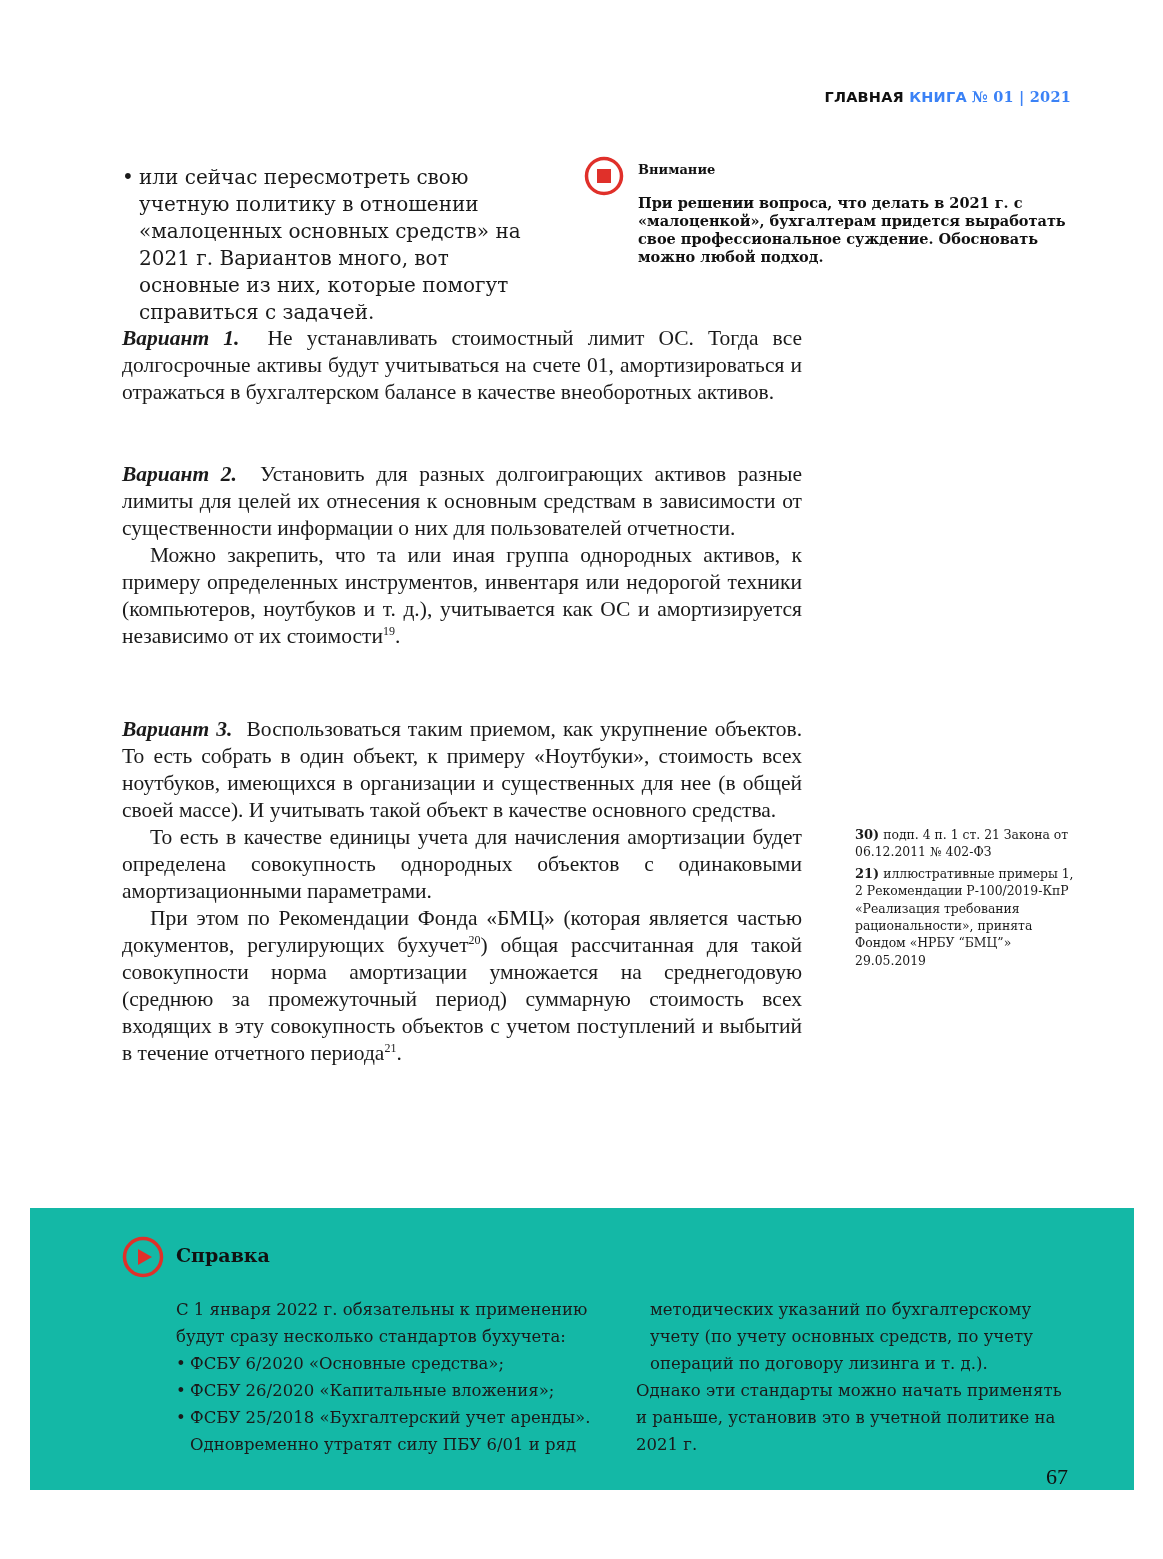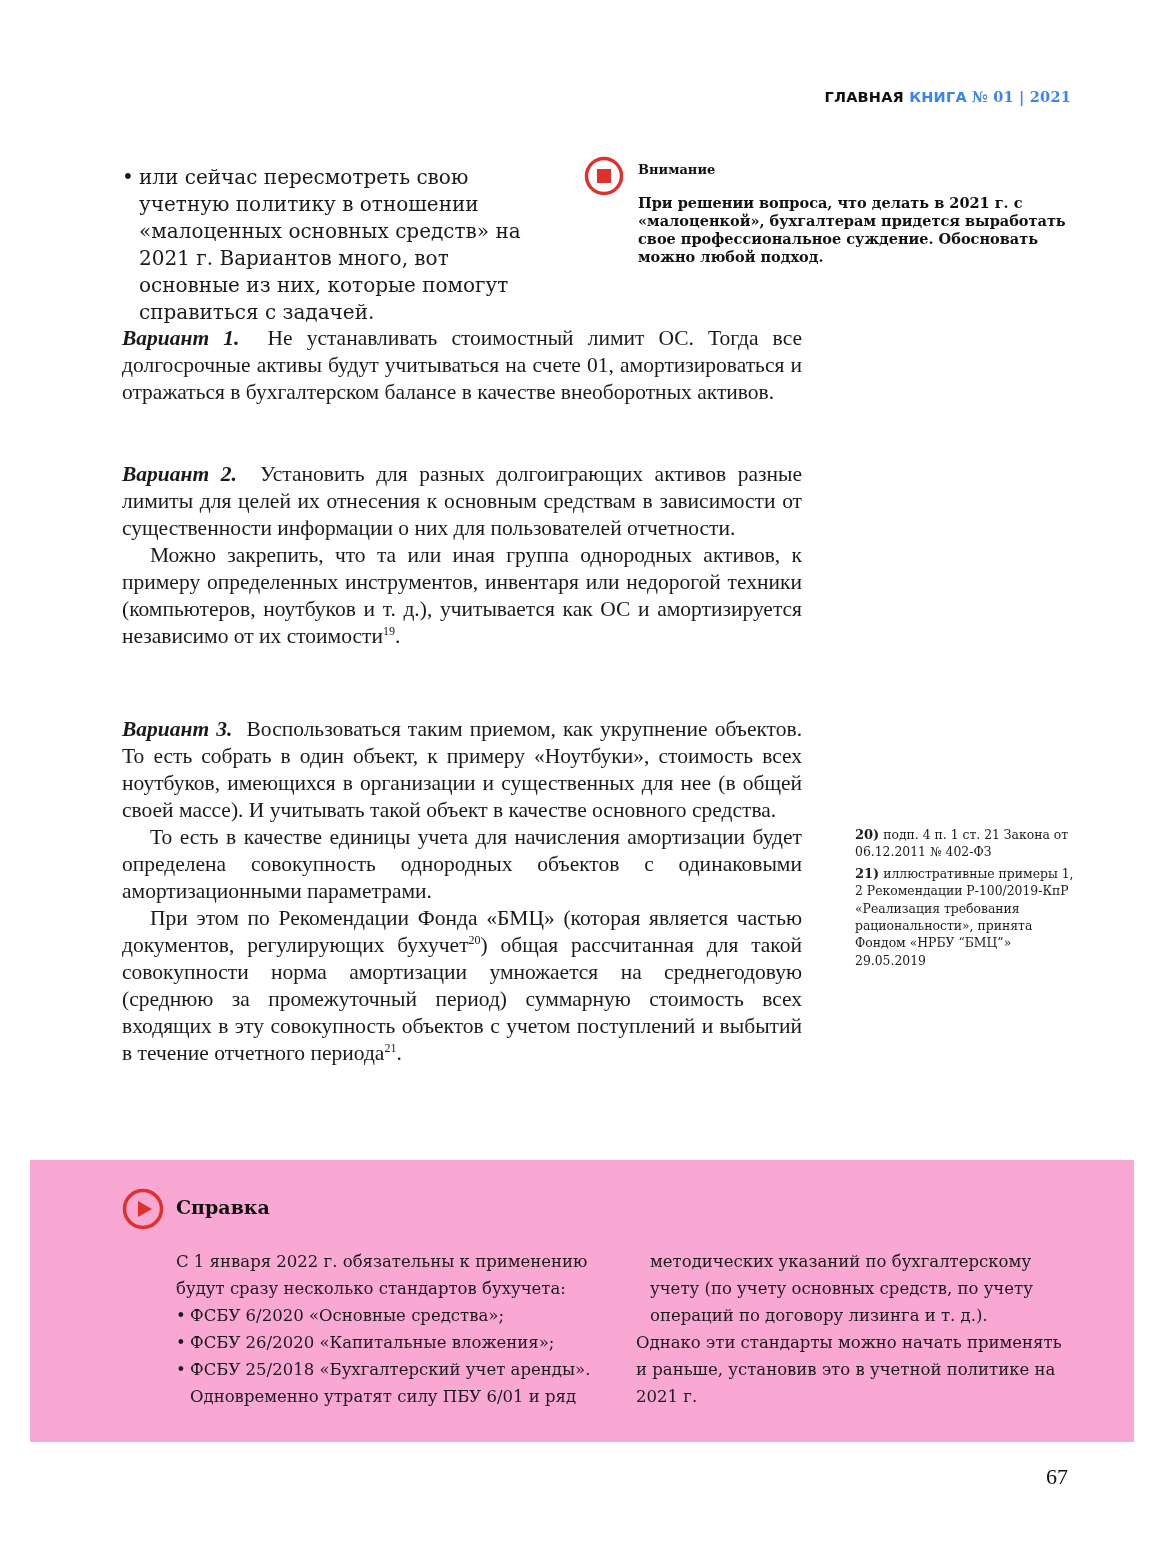--- a/index.html
+++ b/index.html
@@ -50,22 +50,22 @@
   
   .footnotes {
     position:absolute; left:855px; top:826px; width:230px;
     font-family:"DejaVu Serif", serif; font-size:12.4px; line-height:17.4px; color:#1a1a1a;
   }
   .footnotes .fn { margin-bottom:4px; }
   .footnotes .num { font-weight:bold; font-size:13px; }
 
   
   .ref {
-    position:absolute; left:30px; top:1160px; width:1104px; height:282px;
-    background:#f9a8d4;
+    position:absolute; left:30px; top:1208px; width:1104px; height:282px;
+    background:#14b8a6;
   }
   .ref .scallop {
     position:absolute; left:0; top:-4px; width:100%; height:8px;
     background: radial-gradient(circle at 6px 0px, #ffffff 4px, transparent 4.5px);
     background-size:14px 8px;
   }
   .ref .icon { position:absolute; left:92px; top:28px; width:42px; height:42px; }
   .ref .title { position:absolute; left:146px; top:36px; font-weight:bold; font-size:19px; color:#111; }
   .ref .col {
     position:absolute; top:88px; font-size:16.5px; line-height:27px; color:#1a1a1a;
@@ -131,21 +131,21 @@
   <p class="indent">
     <span>То есть в качестве единицы учета для начисления амортизации будет определена совокупность однородных объектов с одинаковыми амортизационными параметрами.</span>
   </p>
   <p class="indent">
     <span>При этом по Рекомендации Фонда «БМЦ» (которая является частью документов, регулирующих бухучет</span><sup>20</sup><span>) общая рассчитанная для такой совокупности норма амортизации умножается на среднегодовую (среднюю за промежуточный период) суммарную стоимость всех входящих в эту совокупность объектов с учетом поступлений и выбытий в течение отчетного периода</span><sup>21</sup><span>.</span>
   </p>
 </div>
 
 <div class="footnotes">
   <div class="fn">
-    <span class="num">20)</span>
+    <span class="num">30)</span>
     <span>подп. 4 п. 1 ст. 21 Закона от 06.12.2011 № 402-ФЗ</span>
   </div>
   <div class="fn">
     <span class="num">21)</span>
     <span>иллюстративные примеры 1, 2 Рекомендации Р-100/2019-КпР «Реализация требования рациональности», принята Фондом «НРБУ “БМЦ”» 29.05.2019</span>
   </div>
 </div>
 
 <div class="ref">
   <div class="scallop"></div>

